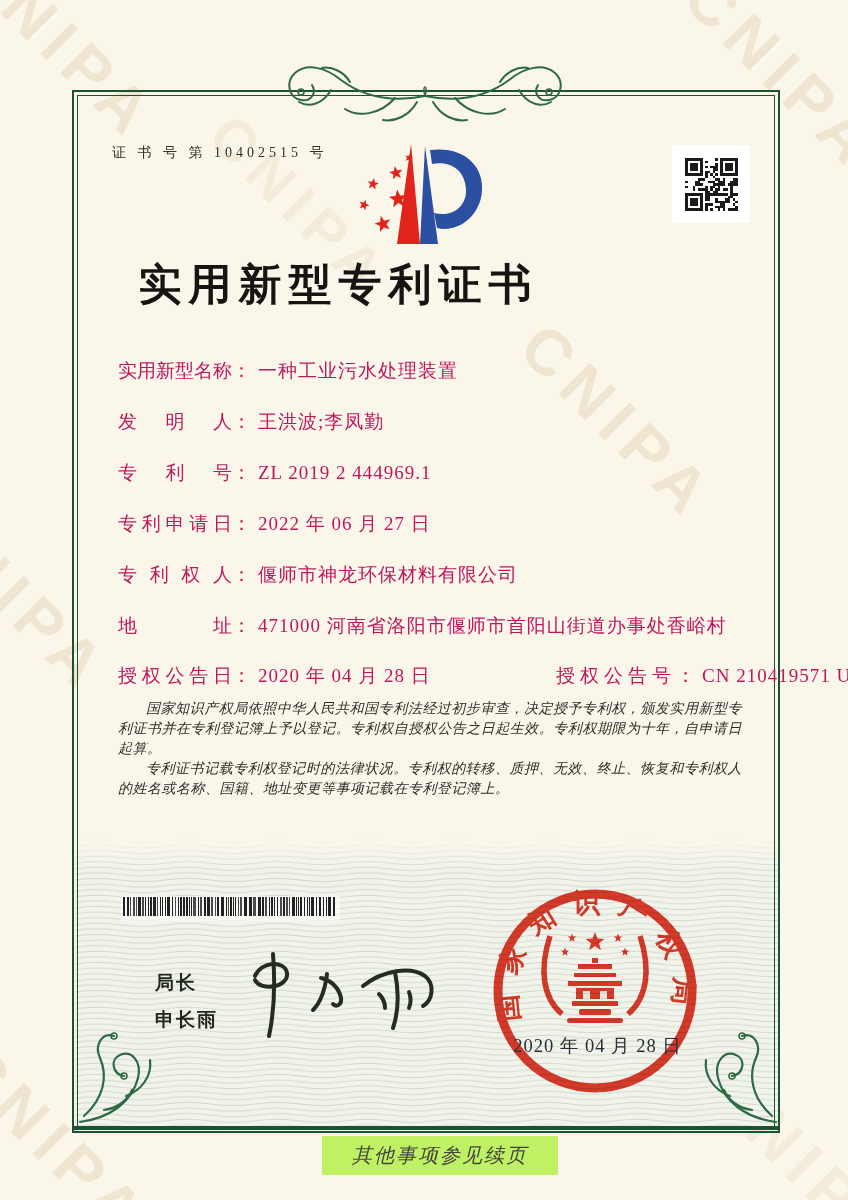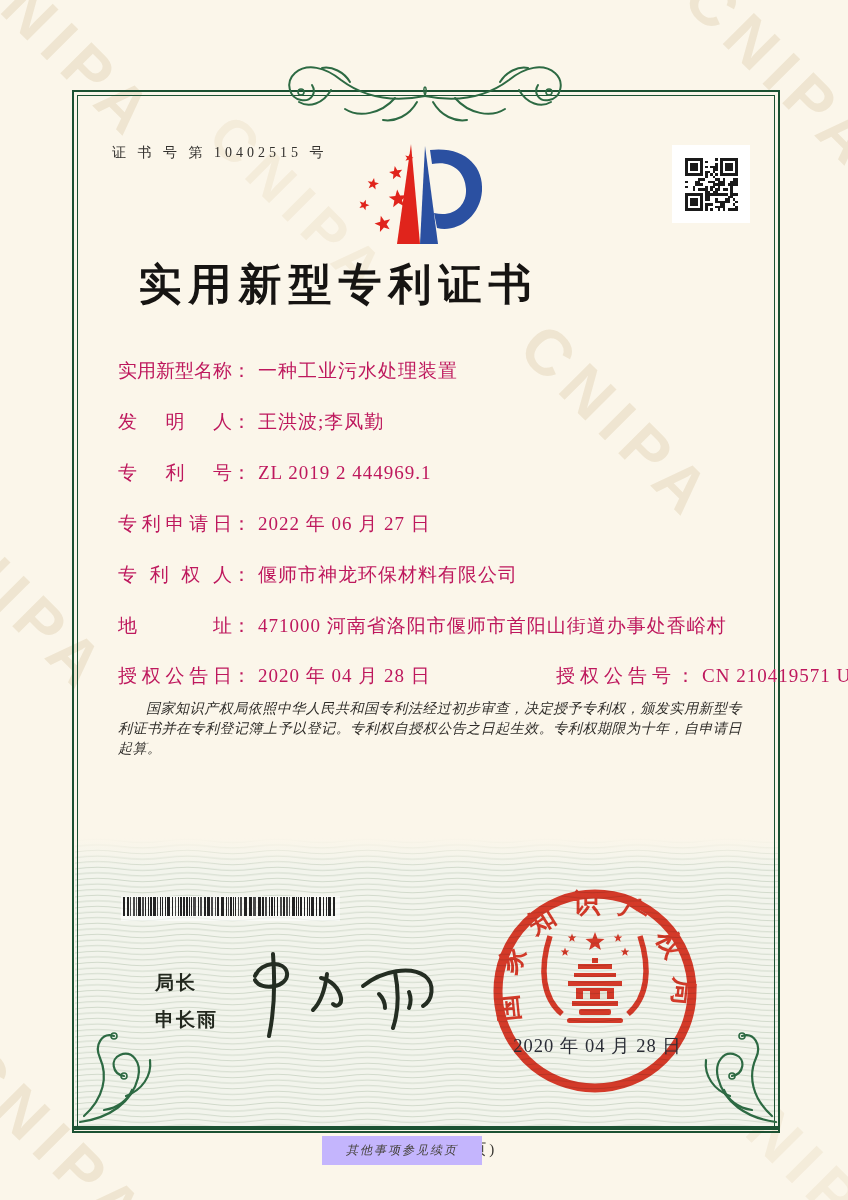--- a/index.html
+++ b/index.html
@@ -87,22 +87,22 @@
   .seal-date {
     position:absolute; left:500px; top:1033px; width:195px; z-index:6;
     font-size:18.5px; letter-spacing:1px; color:#2a2d36; text-align:center; white-space:nowrap;
   }
   .page-num {
     position:absolute; left:72px; top:1140px; width:708px; z-index:4;
     text-align:center; font-size:15px; letter-spacing:3px; color:#3a3833;
   }
   .cont-note {
     position:absolute; left:322px; top:1136px; z-index:4;
-    background:#c4b5fd; padding:6px 24px;
-    font-size:12px; letter-spacing:2px; color:#46433d; font-style:italic;
+    background:#bef264; padding:6px 30px;
+    font-size:20px; letter-spacing:2px; color:#46433d; font-style:italic;
   }
 </style>
 </head>
 <body>
 
 <span class="wm" style="left:60px;top:42px;">CNIPA</span>
 <span class="wm faint" style="left:300px;top:205px;font-size:58px;">CNIPA</span>
 <span class="wm" style="left:782px;top:72px;">CNIPA</span>
 <span class="wm" style="left:618px;top:422px;">CNIPA</span>
 <span class="wm" style="left:12px;top:595px;">CNIPA</span>
@@ -433,20 +433,21 @@
   <span>
     <span class="flabel">授权公告日</span><span class="fcolon">：</span><span class="fvalue">2020 年 04 月 28 日</span>
   </span>
   <span class="field-right">
     <span style="letter-spacing:5px;">授权公告号</span><span class="fcolon">：</span><span class="fvalue">CN 210419571 U</span>
   </span>
 </div>
 
 <div class="paras">
   <p>国家知识产权局依照中华人民共和国专利法经过初步审查，决定授予专利权，颁发实用新型专利证书并在专利登记簿上予以登记。专利权自授权公告之日起生效。专利权期限为十年，自申请日起算。</p>
+  <p>专利证书记载专利权登记时的法律状况。专利权的转移、质押、无效、终止、恢复和专利权人的姓名或名称、国籍、地址变更等事项记载在专利登记簿上。</p>
 </div>
 
 <div class="barcode">
   <svg id="barcode-svg" width="215" height="19">
       <rect x="0" y="0" width="2" height="19" fill="#222222"></rect>
       <rect x="4" y="0" width="2" height="19" fill="#222222"></rect>
       <rect x="7" y="0" width="1" height="19" fill="#4a4a4a"></rect>
       <rect x="10" y="0" width="2" height="19" fill="#4a4a4a"></rect>
       <rect x="13" y="0" width="1" height="19" fill="#4a4a4a"></rect>
       <rect x="15" y="0" width="3" height="19" fill="#222222"></rect>

